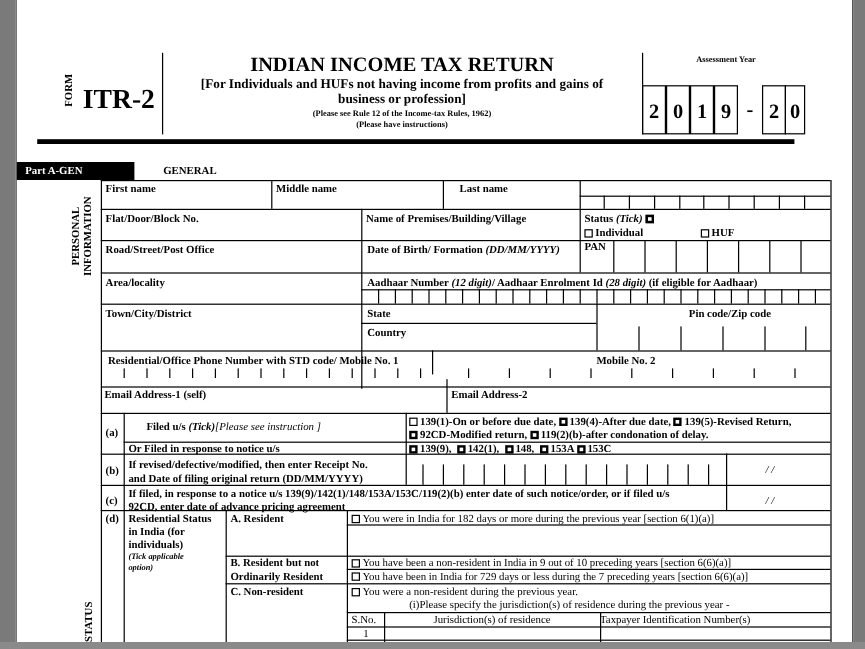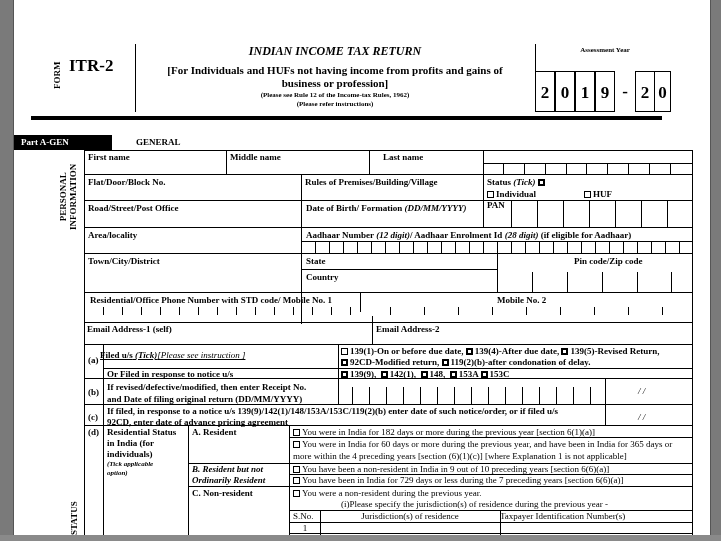--- a/index.html
+++ b/index.html
@@ -21,30 +21,30 @@
   .vert { position:absolute; transform:rotate(-90deg); transform-origin:left top; font-weight:bold; white-space:nowrap; }
   .yrbox { position:absolute; top:71px; width:20px; height:41px; border:1px solid #000; box-sizing:border-box;
            font-size:17px; font-weight:bold; text-align:center; line-height:41px; }
 </style>
 </head>
 <body>
 
 <div class="page">
 
   <div class="vert" style="left:38px;top:89px;font-size:9px;">FORM</div>
-  <div class="abs b" style="left:55px;top:56px;font-size:17px;">ITR-2</div>
+  <div class="abs b" style="left:55px;top:70px;font-size:23px;">ITR-2</div>
   <div class="vl" style="left:121px;top:44px;height:68px;"></div>
-  <div class="abs b" style="left:121px;top:44px;width:400px;text-align:center;font-size:12px;font-style:italic;">INDIAN INCOME TAX RETURN</div>
+  <div class="abs b" style="left:121px;top:44px;width:400px;text-align:center;font-size:17px;">INDIAN INCOME TAX RETURN</div>
   <div class="abs b" style="left:121px;top:64px;width:400px;text-align:center;font-size:11px;line-height:13px;">
     <div>[For Individuals and HUFs not having income from profits and gains of</div>
     <div>business or profession]</div>
   </div>
   <div class="abs b" style="left:121px;top:91px;width:400px;text-align:center;font-size:7px;line-height:9px;">
     <div>(Please see Rule 12 of the Income-tax Rules, 1962)</div>
-    <div>(Please refer instructions)</div>
+    <div>(Please have instructions)</div>
   </div>
   <div class="vl" style="left:521px;top:44px;height:68px;"></div>
   <div class="abs b" style="left:521px;top:46px;width:140px;text-align:center;font-size:7px;">Assessment Year</div>
   <div>
     <div class="yrbox" style="left:521px;">2</div>
     <div class="yrbox" style="left:541px;">0</div>
     <div class="yrbox" style="left:561px;">1</div>
     <div class="yrbox" style="left:581px;">9</div>
     <div class="abs b" style="left:604px;top:71px;width:14px;line-height:41px;font-size:17px;text-align:center;">-</div>
     <div class="yrbox" style="left:621px;">2</div>
@@ -85,21 +85,21 @@
     <div class="vl" style="left:593px;top:163px;height:11px;"></div>
     <div class="vl" style="left:614px;top:163px;height:11px;"></div>
     <div class="vl" style="left:635px;top:163px;height:11px;"></div>
     <div class="vl" style="left:656px;top:163px;height:11px;"></div>
   </div>
   <div class="hl" style="left:70px;top:174px;width:608px;"></div>
 
   <div class="lbl" style="left:74px;top:177px;">Flat/Door/Block No.</div>
   <div class="abs" style="left:71px;top:188px;width:215px;height:10px;"></div>
   <div class="vl" style="left:287px;top:174px;height:150px;"></div>
-  <div class="lbl" style="left:291px;top:177px;">Rules of Premises/Building/Village</div>
+  <div class="lbl" style="left:291px;top:177px;">Name of Premises/Building/Village</div>
   <div class="abs" style="left:288px;top:188px;width:180px;height:10px;"></div>
   <div class="vl" style="left:469px;top:174px;height:53px;"></div>
   <div class="lbl" style="left:473px;top:177px;">
     <span>Status</span> <span class="i">(Tick)</span> <span class="cb cbfill"></span>
   </div>
   <div class="lbl" style="left:473px;top:189px;">
     <span class="cb"></span><span>Individual</span>
   </div>
   <div class="lbl" style="left:570px;top:189px;">
     <span class="cb"></span><span>HUF</span>
@@ -211,21 +211,21 @@
 
   <div class="lbl" style="left:73px;top:324px;">Email Address-1 (self)</div>
   <div class="abs" style="left:71px;top:335px;width:285px;height:10px;"></div>
   <div class="vl" style="left:358px;top:316px;height:28px;"></div>
   <div class="lbl" style="left:362px;top:324px;">Email Address-2</div>
   <div class="abs" style="left:359px;top:335px;width:318px;height:10px;"></div>
   <div class="hl" style="left:70px;top:344px;width:608px;"></div>
 
   <div class="vl" style="left:89px;top:344px;height:197px;"></div>
   <div class="lbl" style="left:74px;top:355px;">(a)</div>
-  <div class="lbl" style="left:86px;top:350px;text-decoration:underline;">
+  <div class="lbl" style="left:108px;top:350px;">
     <span>Filed u/s</span> <span class="i">(Tick)</span><span class="i" style="font-weight:normal;">[Please see instruction ]</span>
   </div>
   <div class="vl" style="left:324px;top:344px;height:34px;"></div>
   <div class="lbl" style="left:327px;top:346px;">
     <span><span class="cb"></span><span>139(1)-On or before due date,</span></span>
     <span><span class="cb cbt"></span><span>139(4)-After due date,</span></span>
     <span><span class="cb cbt"></span><span>139(5)-Revised Return,</span></span>
   </div>
   <div class="lbl" style="left:327px;top:357px;">
     <span><span class="cb cbt"></span><span>92CD-Modified return,</span></span>
@@ -288,27 +288,23 @@
     <div>option)</div>
   </div>
   <div class="vl" style="left:174px;top:425px;height:116px;"></div>
   <div class="vl" style="left:275px;top:425px;height:116px;"></div>
 
   <div class="lbl" style="left:178px;top:427px;">A. Resident</div>
   <div class="rg" style="left:279px;top:427px;">
     <span class="cb"></span><span>You were in India for 182 days or more during the previous year [section 6(1)(a)]</span>
   </div>
   <div class="hl" style="left:275px;top:437px;width:403px;"></div>
-  <div class="rg" style="left:279px;top:438px;line-height:12px;">
-    <div><span class="cb"></span><span>You were in India for 60 days or more during the previous year, and have been in India for 365 days or</span></div>
-    <div>more within the 4 preceding years [section (6)(1)(c)] [where Explanation 1 is not applicable]</div>
-  </div>
   <div class="hl" style="left:174px;top:463px;width:504px;"></div>
 
-  <div class="lbl" style="left:178px;top:464px;line-height:11px;font-style:italic;">
+  <div class="lbl" style="left:178px;top:464px;line-height:11px;">
     <div>B. Resident but not</div>
     <div>Ordinarily Resident</div>
   </div>
   <div class="rg" style="left:279px;top:464px;">
     <span class="cb"></span><span>You have been a non-resident in India in 9 out of 10 preceding years [section 6(6)(a)]</span>
   </div>
   <div class="hl" style="left:275px;top:474px;width:403px;"></div>
   <div class="rg" style="left:279px;top:475px;">
     <span class="cb"></span><span>You have been in India for 729 days or less during the 7 preceding years [section 6(6)(a)]</span>
   </div>

